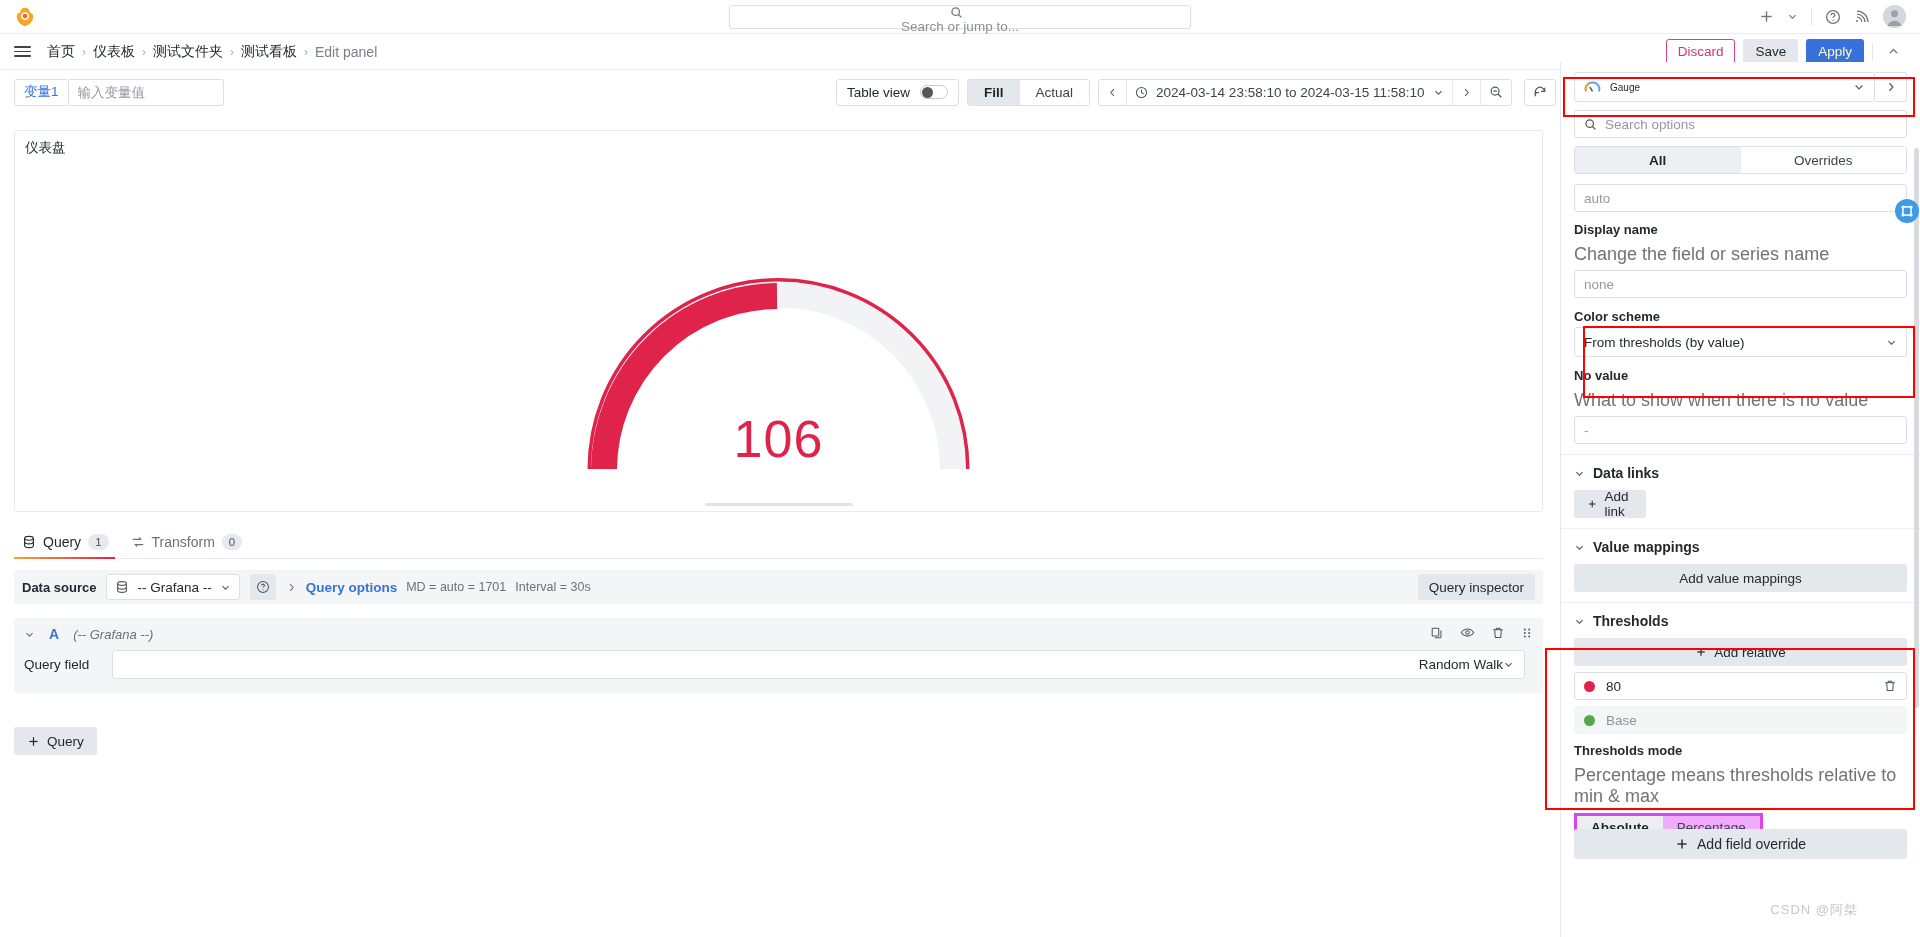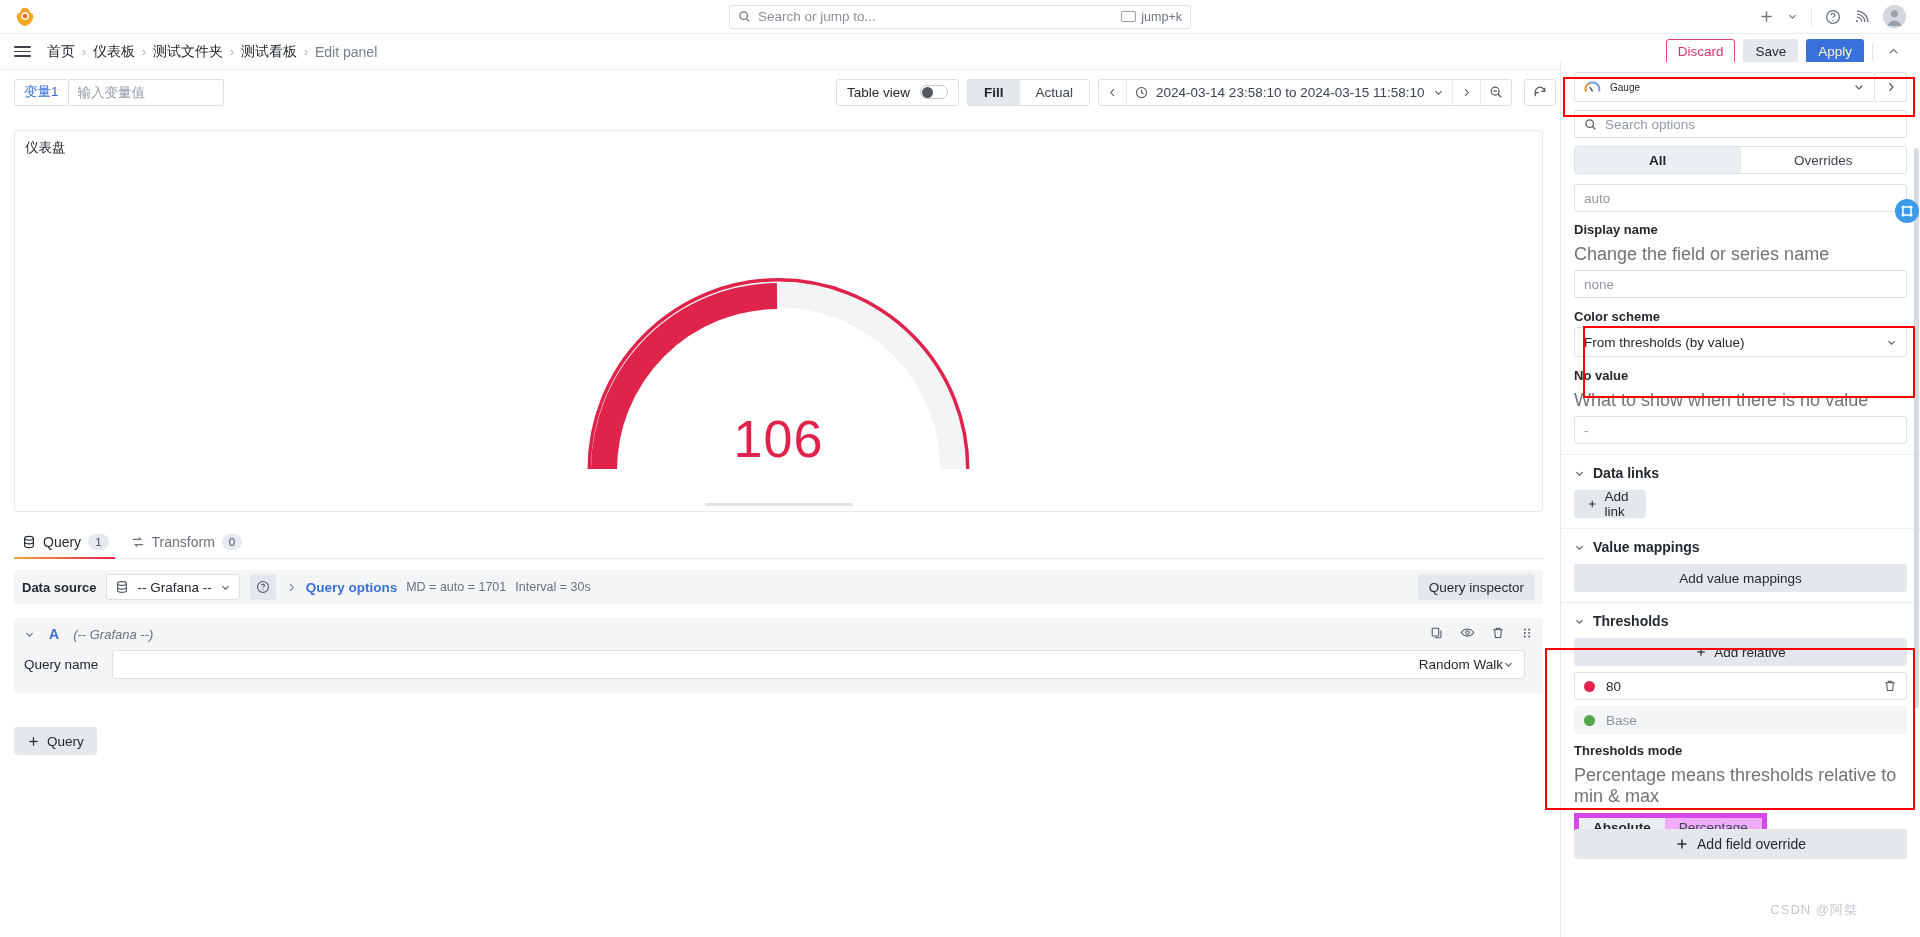--- a/index.html
+++ b/index.html
@@ -14,21 +14,21 @@
   .topnav {
     height: 34px; border-bottom: 1px solid #e9edf2;
     display: flex; align-items: center; padding: 0 14px;
     background: #fff; position: relative;
   }
   .logo { width: 22px; height: 22px; }
   .search-wrap {
     position: absolute; left: 50%; transform: translateX(-50%);
     width: 462px; height: 24px;
     border: 1px solid #dcdfe4; border-radius: 3px;
-    display: flex; align-items: center; padding: 0 8px; background: #fff;
+    display: flex; align-items: center; padding: 0 8px; background: #fff; flex-direction: column;
   }
   .search-wrap .sicon { color: #6e7681; display:flex; align-items:center; margin-right: 7px; }
   .search-ph { color: #8e9099; font-size: 13.5px; flex: 1; }
   .kbd-hint { color: #6e7681; font-size: 12.5px; display: flex; align-items: center; gap: 5px; }
   .kbd-box { width: 15px; height: 11px; border: 1px solid #9aa0a6; border-radius: 2px; display:block; }
   .topnav-right {
     position: absolute; right: 14px; display: flex; align-items: center; gap: 13px;
   }
   .tn-icon { color: #6e7681; display: flex; align-items: center; cursor: pointer; }
   .divider-v { width: 1px; height: 18px; background: #e3e6ea; }
@@ -215,21 +215,21 @@
   .gray-btn.left { justify-content: flex-start; padding-left: 13px; width: 72px; }
   .thr-row {
     height: 28px; border: 1px solid #dcdfe4; border-radius: 3px; background: #fff;
     display: flex; align-items: center; padding: 0 9px; gap: 11px; margin-top: 6px;
   }
   .thr-row.base { background: #f4f5f7; border-color: transparent; }
   .dot { width: 11px; height: 11px; border-radius: 50%; flex: none; }
   .thr-val { flex: 1; font-size: 13.5px; color: #24292e; }
   .thr-val.muted { color: #8e949c; }
   .trash { color: #52585f; cursor: pointer; display: flex; }
-  .mode-seg { display: flex; height: 28px; border: 5px solid #d946ef; border-radius: 0;
+  .mode-seg { display: flex; height: 28px; border: 3px solid #d946ef; border-radius: 0;
               overflow: hidden; width: fit-content; margin-top: 6px; }
   .mode-seg div { padding: 0 14px; display: flex; align-items: center; font-size: 13.5px;
                   color: #3d444d; cursor: pointer; background: #f0abfc; }
   .mode-seg div.active { background: #eceff2; font-weight: bold; color: #1f2428; }
   .override-btn {
     position: absolute; left: 13px; right: 13px; bottom: 78px; height: 30px;
     background: #e4e7eb; border-radius: 3px; display: flex; align-items: center;
     justify-content: center; gap: 8px; font-size: 14px; color: #24292e; cursor: pointer;
   }
 
@@ -497,21 +497,21 @@
             <circle cx="8.5" cy="4" r="1.1"></circle>
           <circle cx="3.5" cy="8" r="1.1"></circle>
             <circle cx="8.5" cy="8" r="1.1"></circle>
           <circle cx="3.5" cy="12" r="1.1"></circle>
             <circle cx="8.5" cy="12" r="1.1"></circle>
         </svg>
       </span>
     </div>
   </div>
   <div class="qtype-row">
-    <span class="qtype-label">Query name</span>
+    <span class="qtype-label">Query field</span>
     <div class="qtype-select">
       <span>Random Walk</span>
       <svg width="11" height="11" viewBox="0 0 16 16" fill="none" stroke="#52585f" stroke-width="1.5">
         <polyline points="3.5,6 8,10.5 12.5,6"></polyline>
       </svg>
     </div>
   </div>
 </div>
 
 <div class="add-query">

